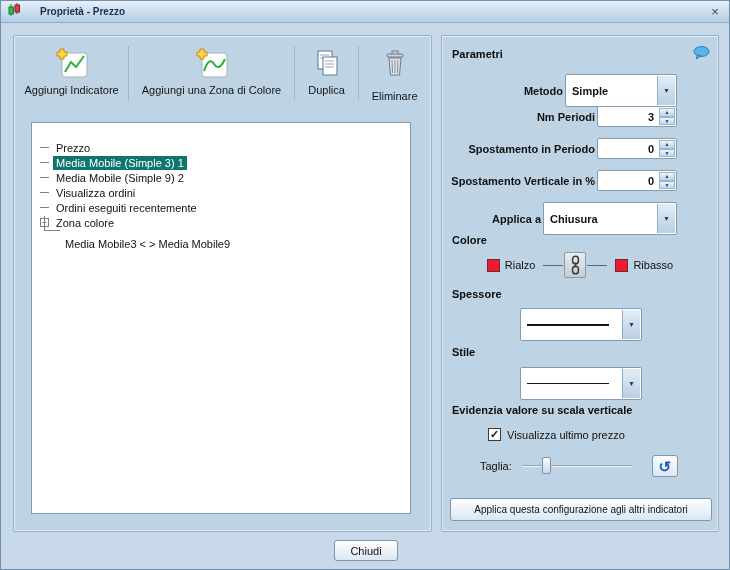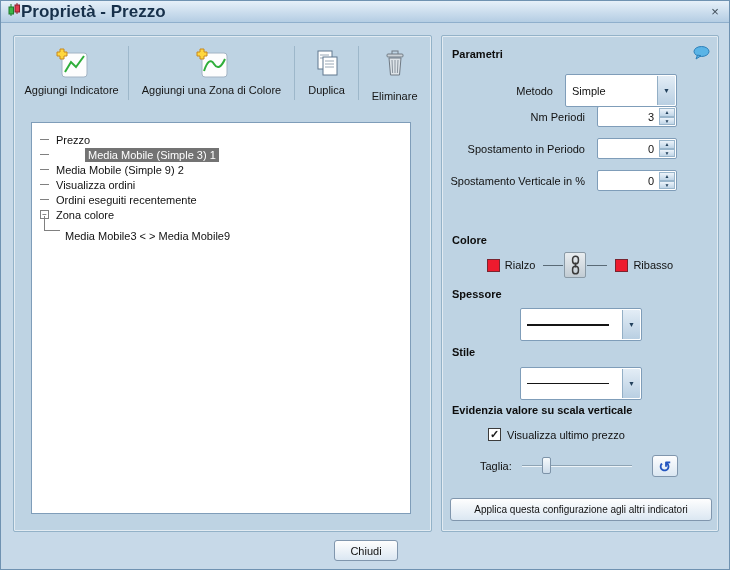--- a/index.html
+++ b/index.html
@@ -5,53 +5,53 @@
   * { margin:0; padding:0; box-sizing:border-box; }
   html,body { width:730px; height:570px; }
   body { font-family:"Liberation Sans", sans-serif; background:#9aa7b2; }
   .window { position:absolute; left:0; top:0; width:730px; height:570px;
             background:#c7d9e8; border:1px solid #6f92b1; overflow:hidden; }
 
   
   .titlebar { position:absolute; left:0; top:0; right:0; height:22px;
               background:linear-gradient(#e6f0f9,#b4cde3);
               border-bottom:1px solid #8fafcc; display:flex; align-items:center; padding:0 6px; }
-  .titlebar .title { font-size:17px; font-weight:bold; color:#17304a; margin-left:0; flex:1; }
+  .titlebar .title { font-size:10px; font-weight:bold; color:#17304a; margin-left:19px; flex:1; }
   .close-x { font-size:13px; color:#3c4a56; width:16px; text-align:center; cursor:default; }
 
   
   .panel { position:absolute; background:#bed3e3; border:1px solid #93b2c8; border-radius:2px;
            box-shadow:inset 0 0 0 1px rgba(255,255,255,.55); }
   .left-panel  { left:12px; top:34px; width:419px; height:497px; }
   .right-panel { left:440px; top:34px; width:278px; height:497px;padding-left:8px; }
 
   
   .toolbar { position:absolute; left:6px; top:8px; right:6px; height:64px; display:flex; align-items:stretch;text-align:right; }
   .tool { display:flex; flex-direction:column; align-items:center; justify-content:flex-start;
           font-size:11px; color:#151515; white-space:nowrap; padding-top:2px; }
   .tool .ticon { height:36px; display:flex; align-items:center; justify-content:center; margin-bottom:2px; }
   .t1 { width:112px; } .t2 { width:168px; } .t3 { width:58px; } .t4 { width:66px;gap:6px; }
   .sep { width:1px; background:#9db7ca; margin:2px 5px 8px 5px; }
 
   
   .tree { position:absolute; left:17px; top:86px; width:380px; height:392px;
-          background:#ffffff; border:1px solid #7f9db9; font-size:11px; padding-top:9px; overflow:hidden; }
+          background:#ffffff; border:1px solid #7f9db9; font-size:11px; padding-top:17px; overflow:hidden; }
   .tree-row { display:flex; align-items:center; height:15px; padding-left:8px; white-space:nowrap; }
   .dash { width:9px; height:1px; background:#808080; margin-right:4px; flex:0 0 auto; }
   .expander { width:9px; height:9px; border:1px solid #808080; background:#fff; font-size:8px;
               line-height:7px; text-align:center; color:#333; margin-right:4px; flex:0 0 auto; }
   .tree-label { padding:1px 3px; color:#111; }
-  .tree-row.selected .tree-label { background:#737373; color:#fff;margin-left:32px; }
+  .tree-row.selected .tree-label { background:#0f766e; color:#fff; }
   .tree-row.child { margin-top:6px; padding-left:30px; }
   .elbow-line { position:absolute; left:12px; top:93px; width:16px; height:15px;
                 border-left:1px solid #808080; border-bottom:1px solid #808080; }
 
   
   .sect { position:absolute; left:10px; font-size:11px; font-weight:bold; color:#0d0d0d; }
-  .prow { position:absolute; right:41px; display:flex; align-items:center; gap:12px; }
+  .prow { position:absolute; right:41px; display:flex; align-items:center; gap:2px;font-weight:bold; }
   .plabel { font-size:11px; color:#111; white-space:nowrap; }
 
   .dropdown { position:relative; height:33px; background:#fff; border:1px solid #7f9db9; border-radius:2px;
               display:flex; align-items:center; padding:0 22px 0 6px; font-size:11px; color:#111; }
   .dd-arrow { position:absolute; right:1px; top:1px; bottom:1px; width:18px;
               background:linear-gradient(#e3edf6,#b9cfe2); border-left:1px solid #93afc6;
               display:flex; align-items:center; justify-content:center; font-size:7px; color:#23415c;
               border-radius:0 1px 1px 0; }
   .line-sample { height:2px; background:#151515; width:82px; }
   .line-sample.thin { height:1px; }
@@ -241,20 +241,27 @@
       <span class="plabel">Spostamento Verticale in %</span>
       <div class="spinner">
         <span>0</span>
         <span class="spin-btns">
           <span class="spin-btn">▲</span>
           <span class="spin-btn">▼</span>
         </span>
       </div>
     </div>
 
+    <div class="prow" style="top:166px;">
+      <span class="plabel">Applica a</span>
+      <div class="dropdown" style="width:134px;">
+        <span>Chiusura</span>
+        <span class="dd-arrow">▼</span>
+      </div>
+    </div>
 
     <div class="sect" style="top:198px;">Colore</div>
 
     <div class="color-row">
       <span class="swatch" style="background: rgb(237, 27, 46);"></span>
       <span class="clabel">Rialzo</span>
       <span class="link-line"></span>
       <span class="chain-btn">
         <svg width="11" height="20" viewBox="0 0 11 20">
           <rect x="2.6" y="1.2" width="5.8" height="7.6" rx="2.9" fill="none" stroke="#3a3a3a" stroke-width="1.5"></rect>

